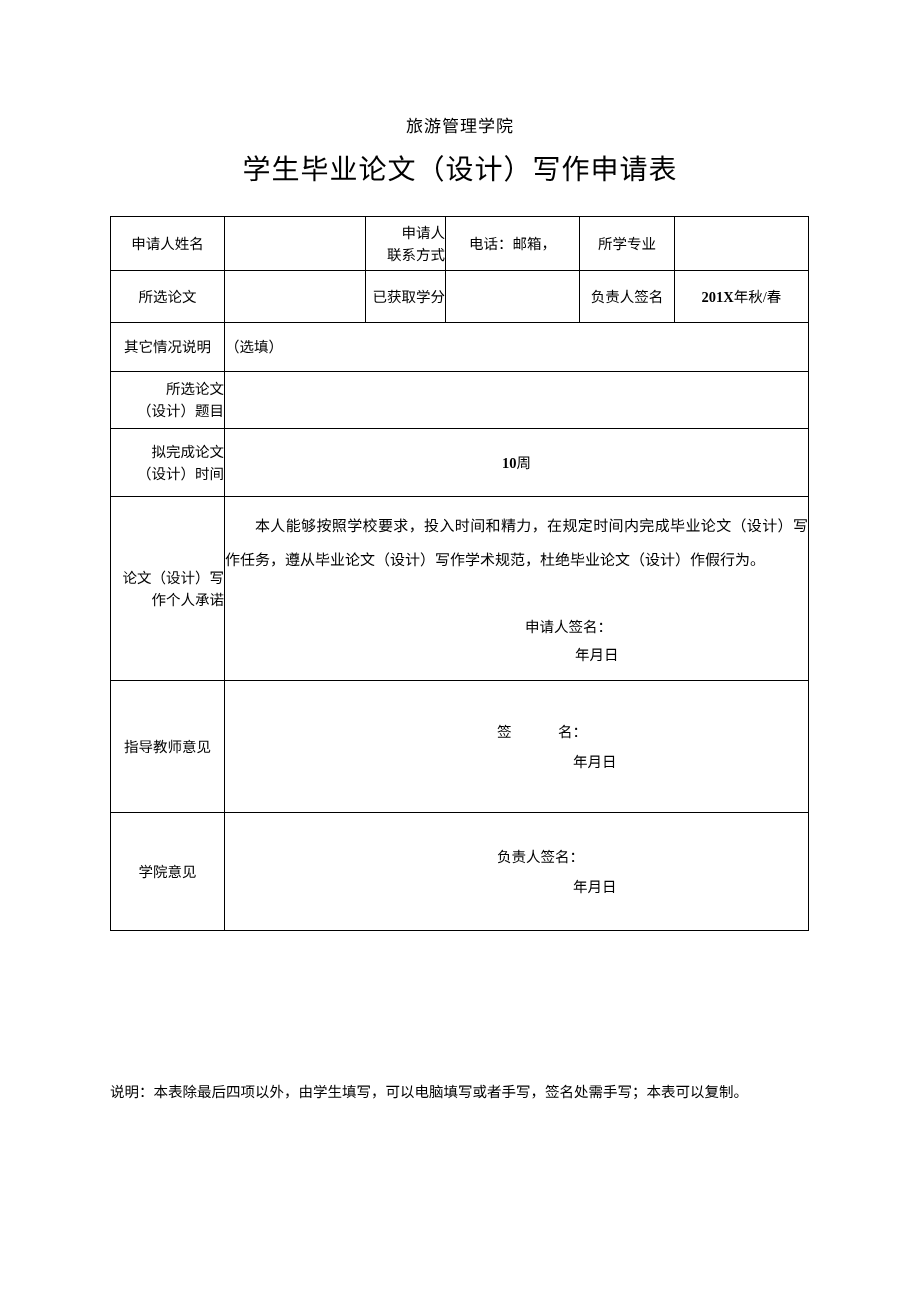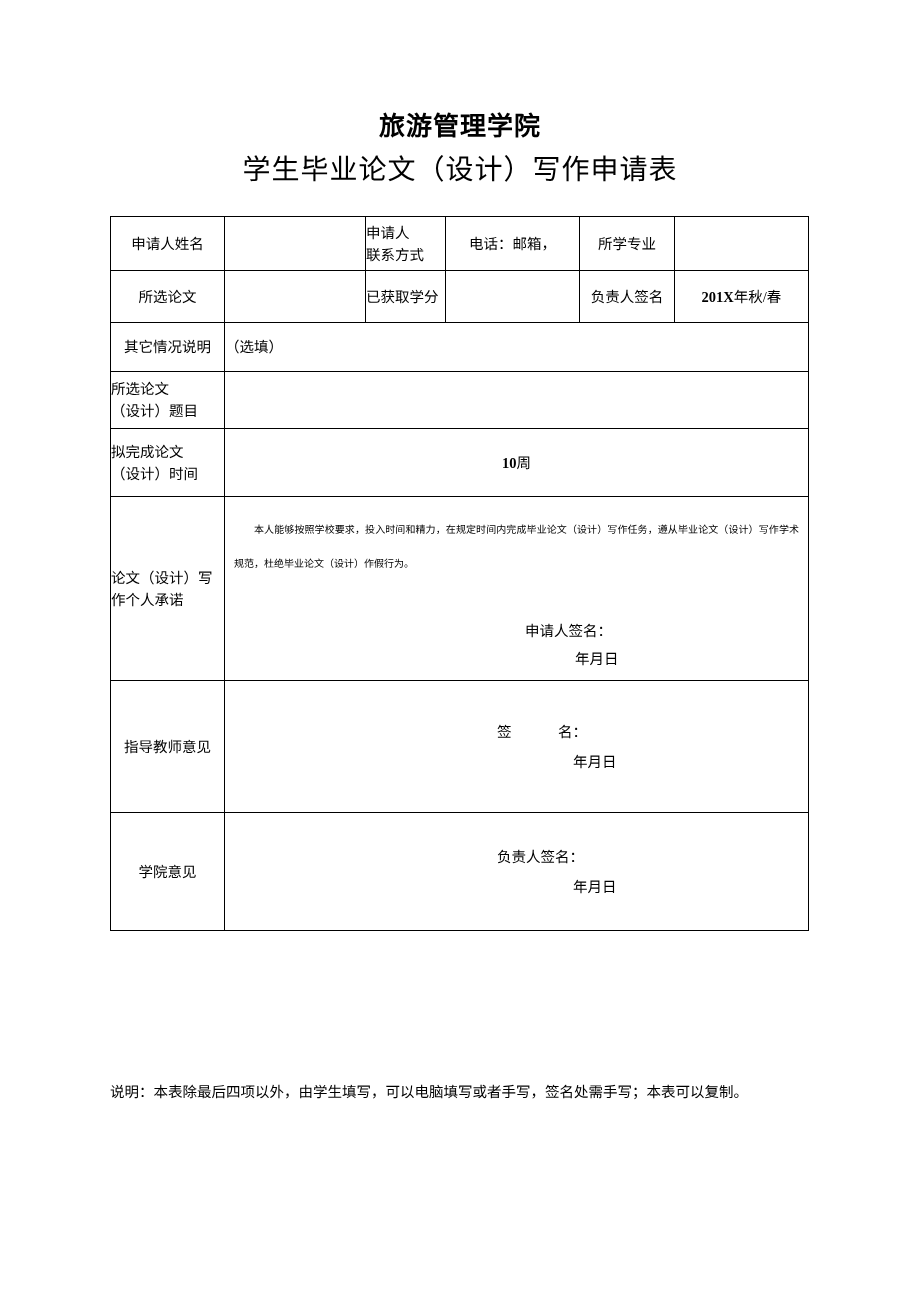--- a/index.html
+++ b/index.html
@@ -26,24 +26,24 @@
 
   
   .title-block {
     position: absolute;
     left: 0;
     top: 108px;
     width: 920px;
     text-align: center;
   }
   .title-line1 {
-    font-size: 26px;
+    font-size: 17px;
     line-height: 38px;
     letter-spacing: 1px;
-    font-weight: bold;
+    font-weight: normal;
   }
   .title-line2 {
     font-size: 28px;
     line-height: 44px;
     letter-spacing: 1px;
     font-weight: normal;
     margin-top: 2px;
   }
 
   
@@ -64,21 +64,21 @@
     line-height: 22px;
   }
   .c-center { text-align: center; }
 
   .lbl {
     text-align: center;
     padding: 4px 3px;
     line-height: 21px;
   }
   .lbl-tight {
-    text-align: left;
+    text-align: right;
     padding: 4px 6px;
     line-height: 22px;
   }
   .cell-pad-l {
     padding-left: 8px;
     text-align: center;
     vertical-align: top;
     padding-top: 5px;
   }
   .cell-optional {
@@ -93,22 +93,22 @@
 
   
   .commit-body {
     padding: 14px 10px 10px 10px;
     vertical-align: top;
     text-align: justify;
   }
   .commit-p {
     text-indent: 2em;
     line-height: 34px;
-    font-size: 10px;
-    margin: 9px;
+    font-size: 15px;
+    margin: 0;
   }
   .sign-line {
     margin-top: 36px;
     text-align: left;
     padding-left: 300px;
     line-height: 28px;
     font-size: 14.5px;
   }
   .date-line {
     text-align: left;

